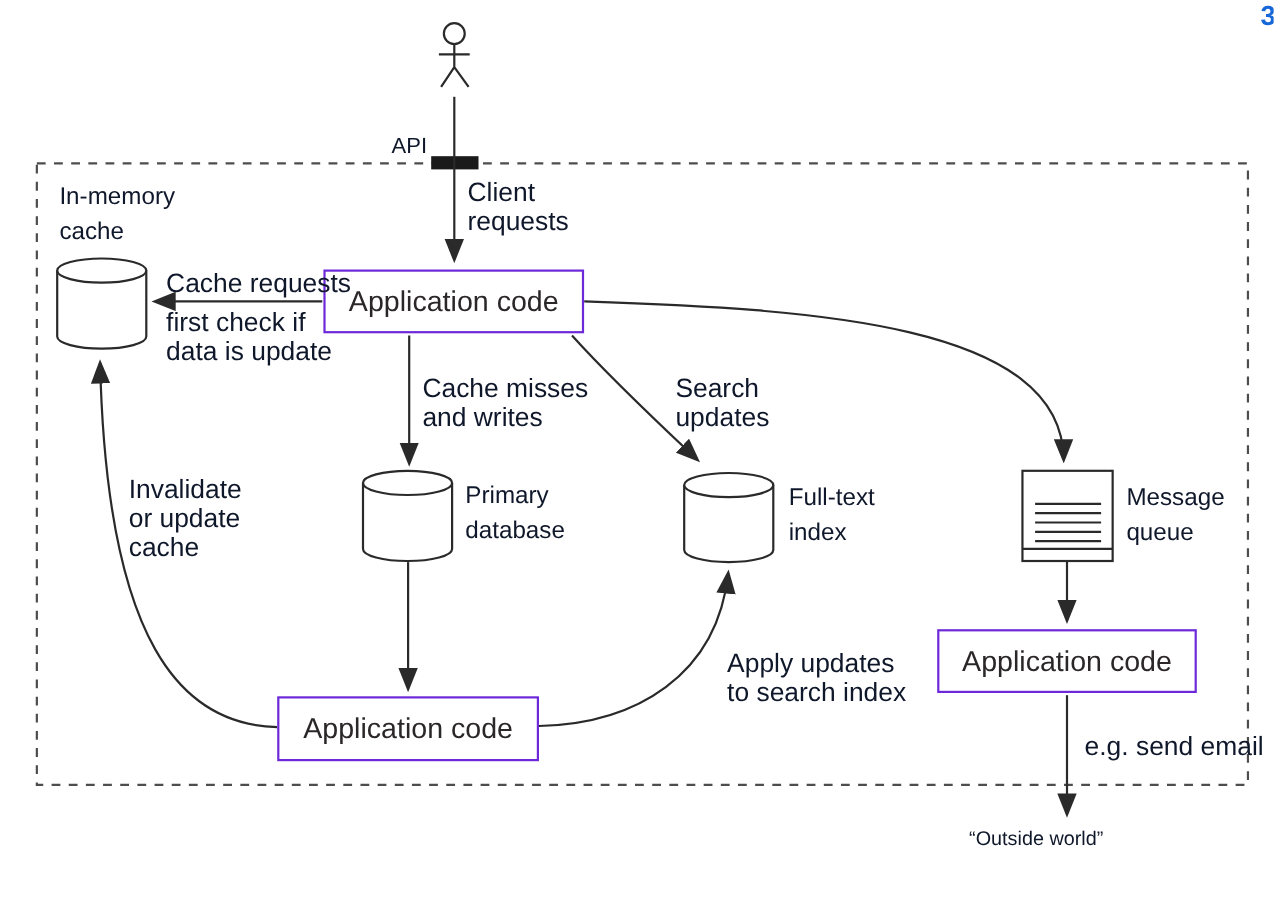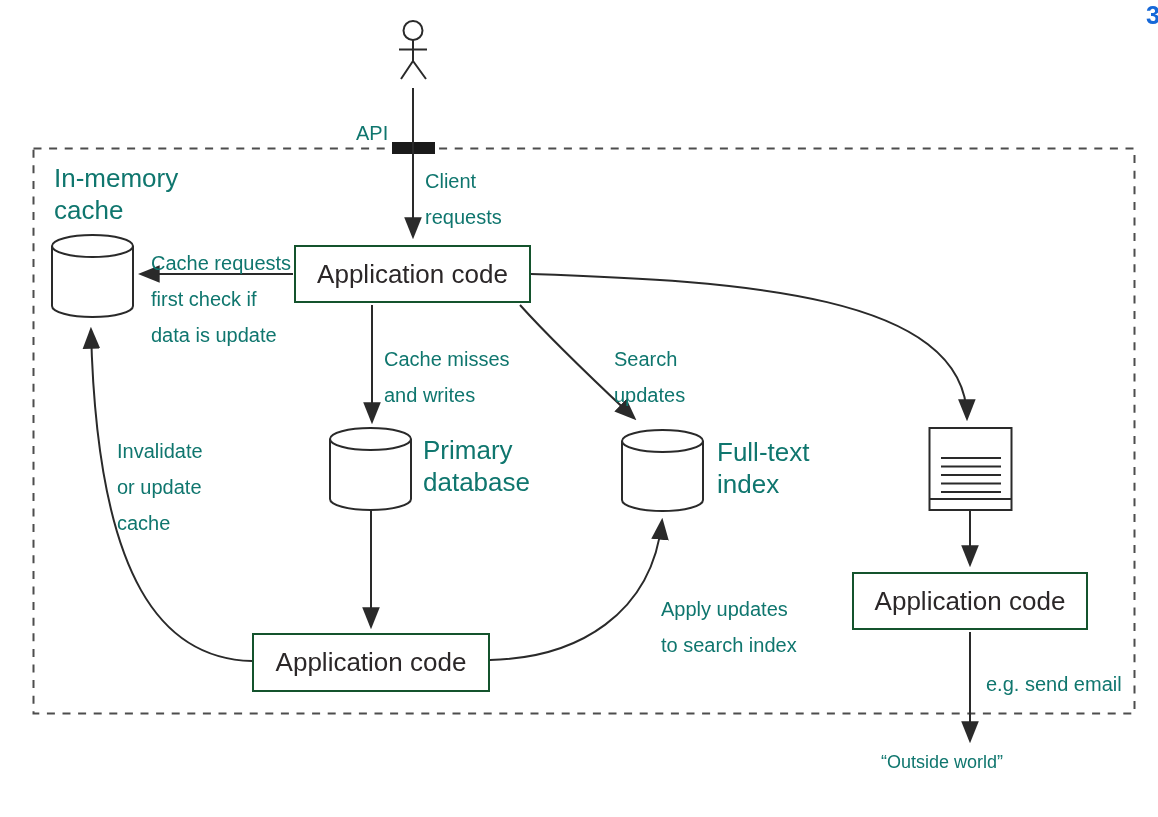--- a/index.html
+++ b/index.html
@@ -6,30 +6,30 @@
   .stage{
     position:relative;
     width:1158px;height:817px;
     background:#ffffff;
     overflow:hidden;
     font-family:"Liberation Sans", sans-serif;
   }
   .stage svg{position:absolute;left:0;top:0;}
   .lbl{
     position:absolute;
-    color:#0f766e;
+    color:#0f172a;
     white-space:pre-line;
     pointer-events:none;
   }
-  .ann{font-size:20px;line-height:36px;}
-  .node-lbl{font-size:26px;line-height:32px;}
+  .ann{font-size:24px;line-height:26px;}
+  .node-lbl{font-size:22px;line-height:32px;}
   .box{
     position:absolute;
     box-sizing:border-box;
-    border:2px solid #14532d;
+    border:2px solid #6d28d9;
     background:#ffffff;
     display:flex;align-items:center;justify-content:center;
     font-size:26px;color:#2b2728;
   }
   .corner-glyph{
     position:absolute;
     left:1146px;top:0px;
     color:#1668d8;
     font-size:25px;line-height:30px;
     font-weight:bold;
@@ -121,20 +121,22 @@
   <div class="box" style="left:852px;top:572px;width:236px;height:58px">
     <span>Application code</span>
   </div>
 
   <div class="lbl node-lbl" style="left:54px;top:162px">In-memory
 cache</div>
   <div class="lbl node-lbl" style="left:423px;top:434px">Primary
 database</div>
   <div class="lbl node-lbl" style="left:717px;top:436px">Full-text
 index</div>
+  <div class="lbl node-lbl" style="left:1024px;top:436px">Message
+queue</div>
   <div class="lbl" style="left:881px;top:752px;font-size:18px">“Outside world”</div>
   <div class="lbl" style="left:356px;top:122px;font-size:20px">API</div>
 
   <div class="lbl ann" style="left:425px;top:163px">Client
 requests</div>
   <div class="lbl ann" style="left:151px;top:245px">Cache requests</div>
   <div class="lbl ann" style="left:151px;top:281px">first check if
 data is update</div>
   <div class="lbl ann" style="left:384px;top:341px">Cache misses
 and writes</div>

